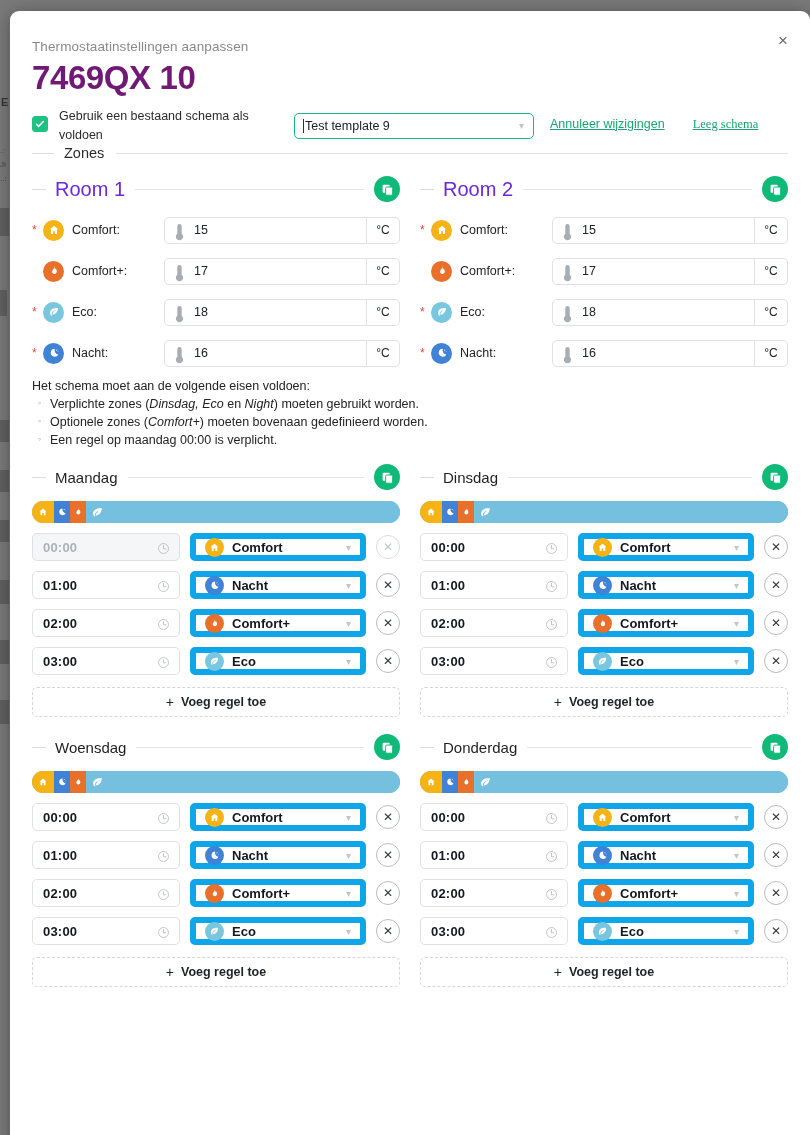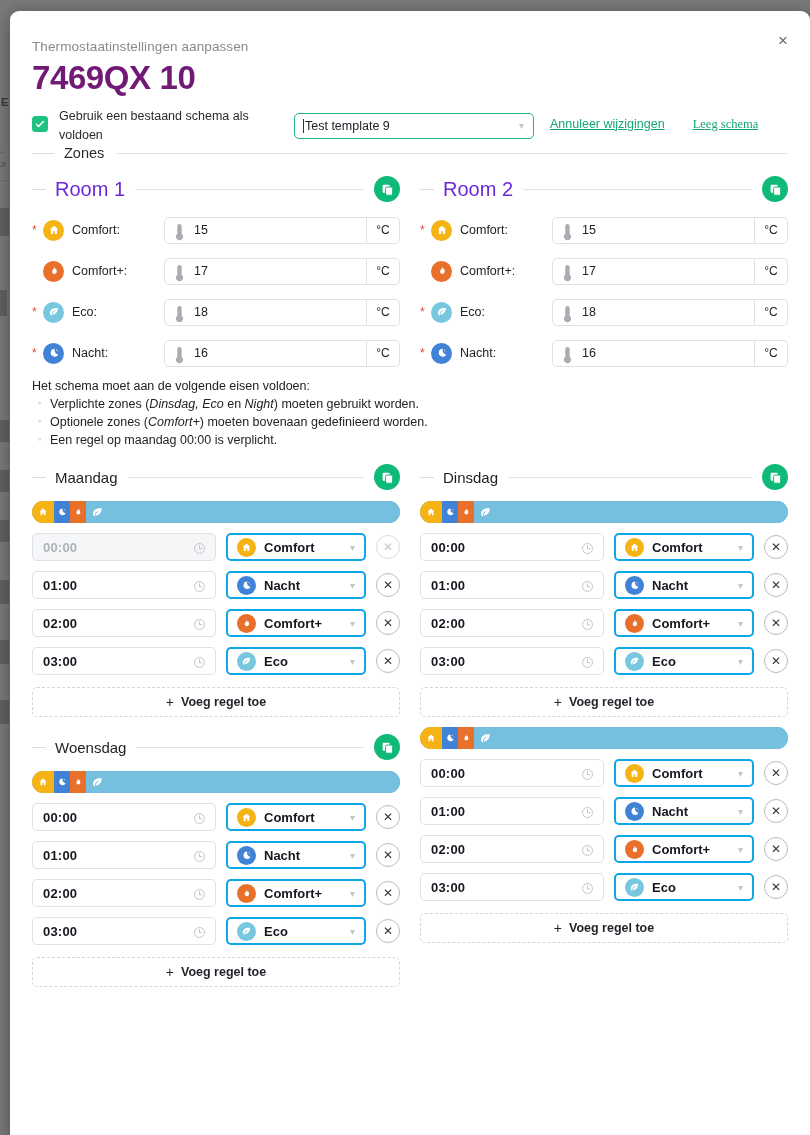--- a/index.html
+++ b/index.html
@@ -111,30 +111,30 @@
   .day-head .rest { flex:1; height:1px; background:#e4e4e4; margin:0 10px; }
 
   .timeline { height:22px; border-radius:11px; overflow:hidden; display:flex; margin-top:10px; background:#74c0de; }
   .seg { display:flex; align-items:center; justify-content:center; height:100%; }
   .seg svg { width:10px; height:10px; }
   .seg.last { flex:1; justify-content:flex-start; padding-left:5px; }
   .seg.last svg { width:13px; height:13px; }
 
   .rule-row { display:flex; align-items:center; gap:10px; margin-top:10px; }
   .time-fld {
-    width:184px; height:28px; border:1px solid #dfe1e4; border-radius:5px;
+    width:148px; height:28px; border:1px solid #dfe1e4; border-radius:5px;
     display:flex; align-items:center; padding:0 10px; position:relative; background:#fff; flex:none;
   }
   .time-fld .tv { font-size:13px; color:#15181f; font-weight:bold; letter-spacing:.2px; }
   .time-fld .clk { position:absolute; right:9px; width:13px; height:13px; }
   .time-fld.disabled { background:#f5f6f7; }
   .time-fld.disabled .tv { color:#aeb2b7; }
 
   .zone-sel {
-    flex:1; height:28px; border:2px solid #0ea5e9; border-radius:5px;
+    flex:1; height:28px; border:6px solid #0ea5e9; border-radius:5px;
     display:flex; align-items:center; padding:0 9px; position:relative; background:#fff; min-width:0; cursor:pointer;
   }
   .zone-sel .zicon { width:19px; height:19px; margin-left:0; }
   .zone-sel .zicon svg { width:11px; height:11px; }
   .zone-sel .nm { font-size:13px; color:#15181f; font-weight:bold; margin-left:8px; }
   .zone-sel .caret { position:absolute; right:9px; color:#c3c7cb; font-size:10px; }
 
   .del-btn {
     width:24px; height:24px; border-radius:50%; border:1.2px solid #b9bcc0;
     display:flex; align-items:center; justify-content:center; flex:none;
@@ -749,20 +749,31 @@
                 <span class="caret">▾</span>
               </span>
               <span class="del-btn">✕</span>
             </div>
             <div class="add-rule">
               <span class="plus">+</span>
               <span>Voeg regel toe</span>
             </div>
           </div>
           <div>
+            <div class="day-head">
+              <div class="lead"></div>
+              <div class="ltext">Donderdag</div>
+              <div class="rest"></div>
+              <div class="copy-btn">
+                <svg viewBox="0 0 24 24">
+                  <rect x="3" y="3" width="13" height="15" rx="2.2" fill="#fff"></rect>
+                  <rect x="8.5" y="7.5" width="13" height="15" rx="2.2" fill="#fff" stroke="#0fb977" stroke-width="1.8"></rect>
+                </svg>
+              </div>
+            </div>
             <div class="timeline">
               <span class="seg" style="width:22px;background:#f5b316">
                 <svg viewBox="0 0 24 24">
                   <path d="M12 3.6L3.8 10.6h2.1v9.2h4.3v-5.4h3.6v5.4h4.3v-9.2h2.1z" fill="#fff"></path>
                 </svg>
               </span>
               <span class="seg" style="width:16px;background:#3f82d6">
                 <svg viewBox="0 0 24 24">
                   <path d="M13.6 3.4a8 8 0 1 0 7.1 11.4A8.6 8.6 0 0 1 13.6 3.4z" fill="#fff"></path>
                   <circle cx="17.4" cy="6.0" r="1.25" fill="#fff"></circle>

